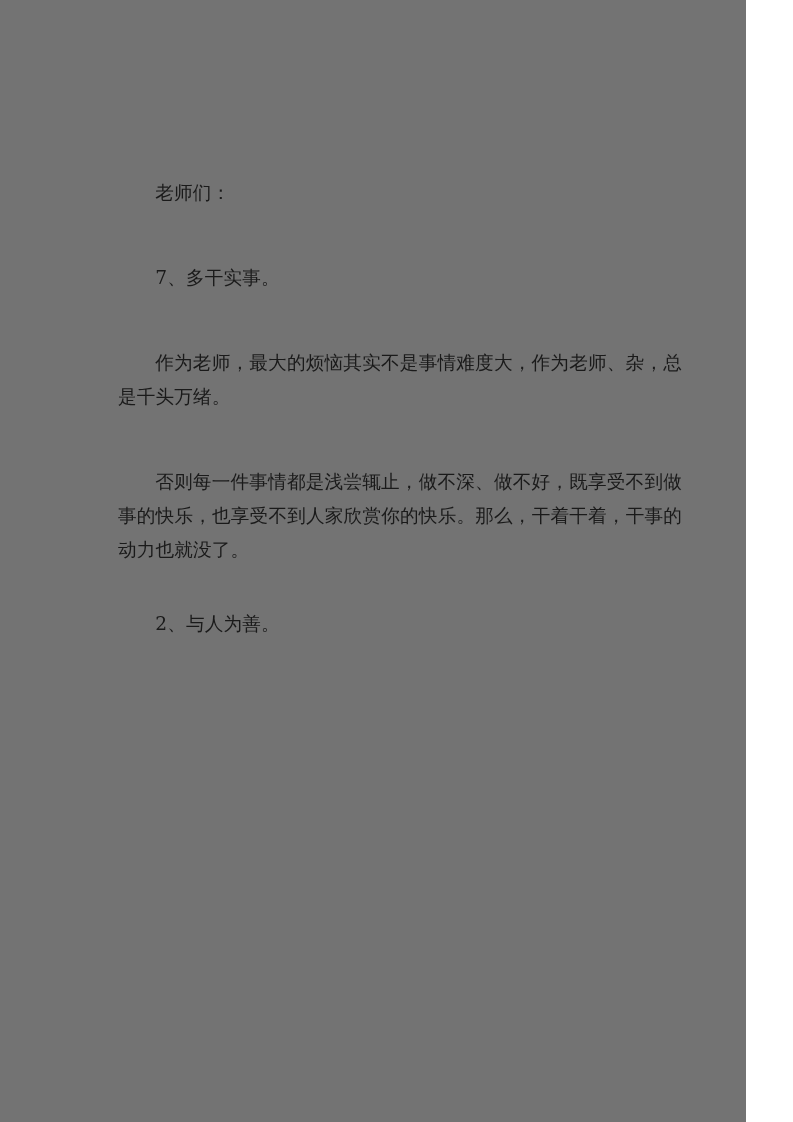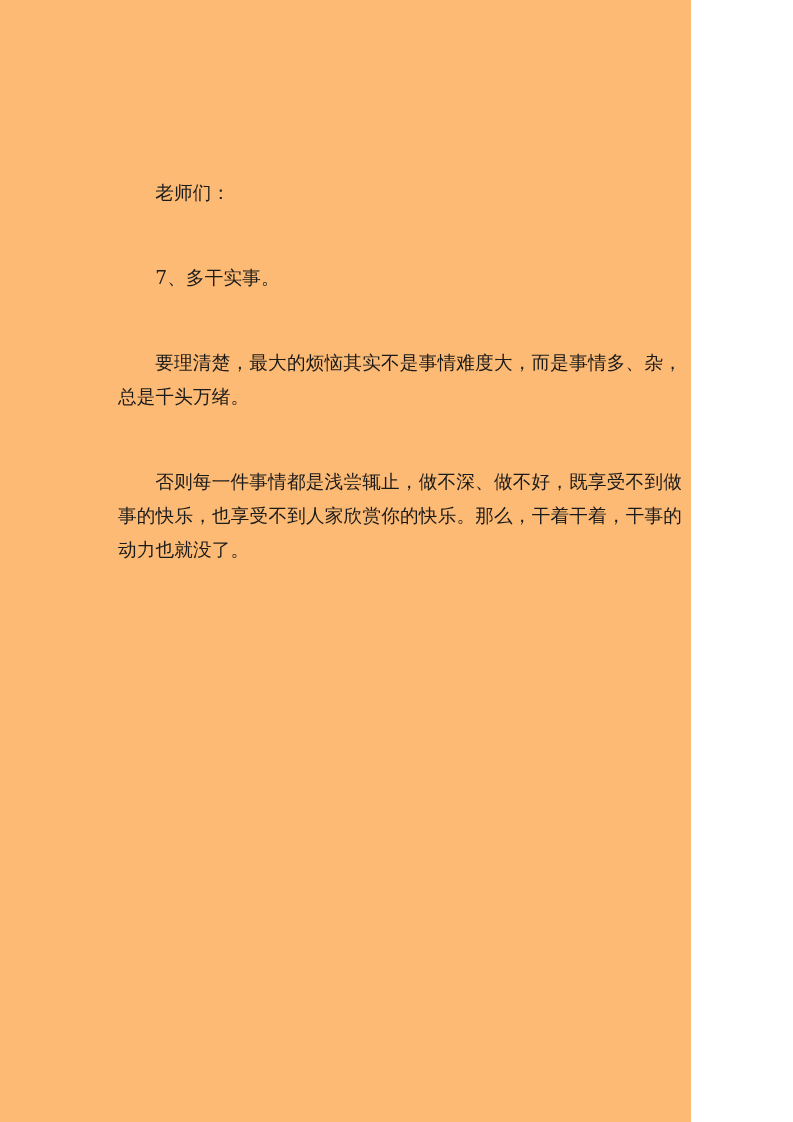--- a/index.html
+++ b/index.html
@@ -10,23 +10,23 @@
   }
   body {
     width: 793px;
     height: 1122px;
     overflow: hidden;
     font-family: "DejaVu Serif", "Liberation Serif", serif;
     -webkit-font-smoothing: antialiased;
   }
   .page {
     position: relative;
-    width: 691px;
+    width: 746px;
     height: 1122px;
-    background: #fdba74;
+    background: #737373;
     box-sizing: border-box;
   }
   .doc-body {
     position: absolute;
     left: 118px;
     top: 176px;
     width: 564px;
   }
   .para {
     font-family: "DejaVu Serif", "Liberation Serif", serif;
@@ -56,20 +56,21 @@
 <body>
 
 <div class="page">
   <div class="doc-body">
 
     <p class="para indent gap-lg">老师们：</p>
 
 
     <p class="para indent gap-lg">7、多干实事。</p>
 
-    <p class="para indent gap-lg">要理清楚，最大的烦恼其实不是事情难度大，而是事情多、杂，总是千头万绪。</p>
+    <p class="para indent gap-lg">作为老师，最大的烦恼其实不是事情难度大，作为老师、杂，总是千头万绪。</p>
 
 
     <p class="para indent gap-xl">否则每一件事情都是浅尝辄止，做不深、做不好，既享受不到做事的快乐，也享受不到人家欣赏你的快乐。那么，干着干着，干事的动力也就没了。</p>
 
+    <p class="para indent">2、与人为善。</p>
 
   </div>
 </div>
 
 </body></html>

